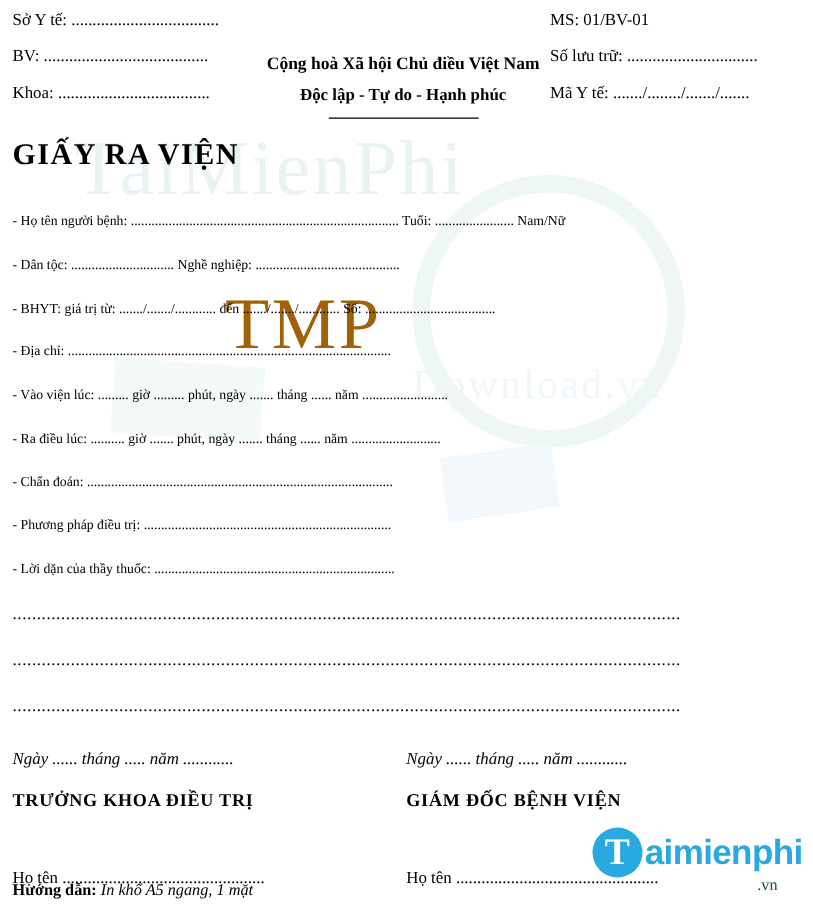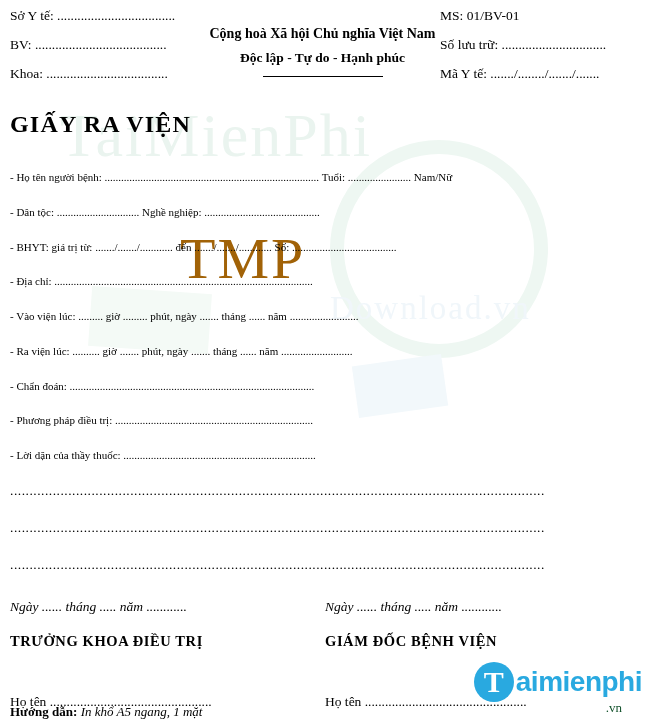--- a/index.html
+++ b/index.html
@@ -53,21 +53,21 @@
     background: #f2f8fb;
   }
   .wms1 { left: 355px; top: 360px; width: 90px; height: 52px; transform: rotate(-8deg); }
   .wms2 { left: 90px; top: 290px; width: 120px; height: 60px; background: #f4faf6; transform: rotate(4deg); }
 
   .content { position: relative; z-index: 2; }
 
   
   .header {
     display: flex;
-    align-items: center;
+    align-items: flex-end;
     font-size: 13.5px;
   }
   .hdr-left { width: 195px; flex: 0 0 195px; }
   .hdr-center { flex: 1 1 auto; text-align: center; }
   .hdr-right { width: 200px; flex: 0 0 200px; }
 
   .hdr-left .line, .hdr-right .line {
     margin-bottom: 13px;
     white-space: nowrap;
     overflow: hidden;
@@ -203,21 +203,21 @@
 
   <div class="content">
 
     <div class="header">
       <div class="hdr-left">
         <div class="line">Sở Y tế: ...................................</div>
         <div class="line">BV: .......................................</div>
         <div class="line">Khoa: ....................................</div>
       </div>
       <div class="hdr-center">
-        <div class="nation">Cộng hoà Xã hội Chủ nghĩa Việt Nam</div>
+        <div class="nation">Cộng hoà Xã hội Chủ điều Việt Nam</div>
         <div class="motto">Độc lập - Tự do - Hạnh phúc</div>
         <div class="rule"></div>
       </div>
       <div class="hdr-right">
         <div class="line">MS: 01/BV-01</div>
         <div class="line">Số lưu trữ: ...............................</div>
         <div class="line">Mã Y tế: ......./......../......./.......</div>
       </div>
     </div>
 
@@ -225,21 +225,21 @@
 
     <div class="row">
       <span>- Họ tên người bệnh: ..............................................................................</span>
       <span>Tuổi: ....................... Nam/Nữ</span>
     </div>
 
     <div class="row">- Dân tộc: .............................. Nghề nghiệp: ..........................................</div>
     <div class="row">- BHYT: giá trị từ: ......./......./............   đến  ......./......./............   Số: ......................................</div>
     <div class="row">- Địa chỉ: ..............................................................................................</div>
     <div class="row">- Vào viện lúc: ......... giờ ......... phút, ngày ....... tháng ...... năm .........................</div>
-    <div class="row">- Ra viện lúc: .......... giờ ....... phút, ngày ....... tháng ...... năm ..........................</div>
+    <div class="row">- Ra điều lúc: .......... giờ ....... phút, ngày ....... tháng ...... năm ..........................</div>
     <div class="row">- Chẩn đoán: .........................................................................................</div>
     <div class="row">- Phương pháp điều trị: ........................................................................</div>
     <div class="row tight">- Lời dặn của thầy thuốc: ......................................................................</div>
 
     <div class="blank-row">..........................................................................................................................................</div>
     <div class="blank-row">..........................................................................................................................................</div>
     <div class="blank-row">..........................................................................................................................................</div>
 
     <div class="sign-block">
       <div class="sign-col">

